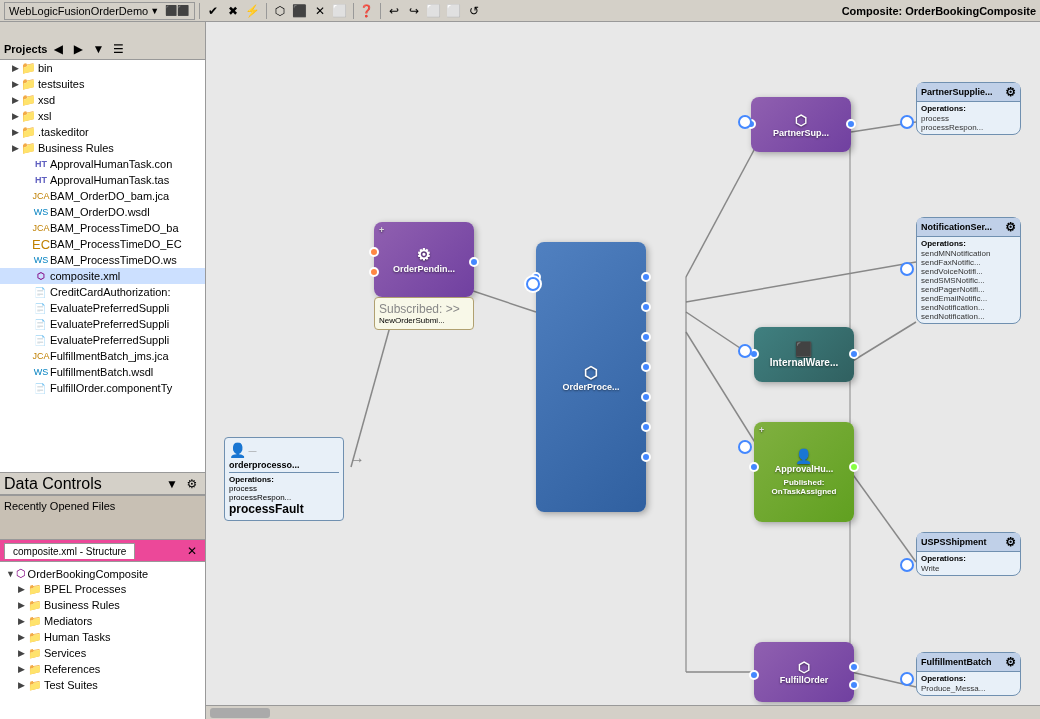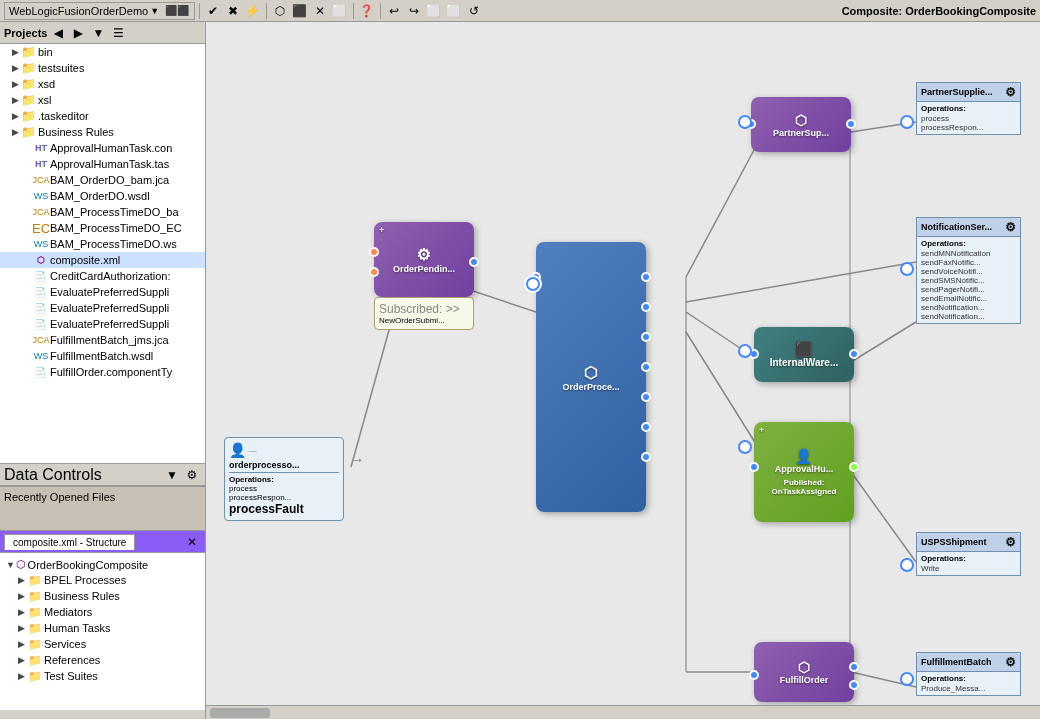--- a/index.html
+++ b/index.html
@@ -23,21 +23,21 @@
 
     
     #main { display: flex; height: calc(719px - 22px); }
 
     
     #left-panel { width: 206px; background: #d4d0c8; border-right: 1px solid #999; display: flex; flex-direction: column; }
 
     
     #projects-header {
       display: flex; align-items: center; background: #d4d0c8; border-bottom: 1px solid #999;
-      height: 22px; padding: 0 4px; gap: 2px;
+      height: 22px; padding: 0 4px; gap: 2px; margin-top: 16px;
     }
 
     #projects-tree { flex: 1; overflow-y: auto; background: #fff; border-bottom: 1px solid #999; font-size: 11px; }
     .tree-item { display: flex; align-items: center; padding: 1px 2px; cursor: pointer; white-space: nowrap; overflow: hidden; }
     .tree-indent-1 { padding-left: 12px; }
     .tree-indent-2 { padding-left: 24px; }
     .tree-icon { width: 14px; height: 14px; display: inline-flex; align-items: center; justify-content: center; margin-right: 2px; flex-shrink: 0; }
 
     
     .icon-folder { color: #f0c040; font-size: 12px; }
@@ -56,21 +56,21 @@
     #data-controls-label { flex: 1; font-size: 16px; }
 
     
     #recently-opened { background: #c8c0b4; border-top: 1px solid #999; padding: 4px; font-size: 11px; min-height: 44px; }
 
     
     #structure-panel {
       background: #d4d0c8; border-top: 1px solid #999; height: 180px; display: flex; flex-direction: column;
     }
     #structure-header {
-      display: flex; align-items: center; background: #8b5cf6; border-bottom: 1px solid #999;
+      display: flex; align-items: center; background: #ec4899; border-bottom: 1px solid #999;
       height: 22px; padding: 0 4px; gap: 2px;
     }
     #structure-tab { background: #fff; border: 1px solid #999; border-bottom: none; padding: 2px 8px; font-size: 11px; }
     #structure-content { flex: 1; background: #fff; overflow: auto; padding: 4px; }
 
     .struct-item { display: flex; align-items: center; padding: 1px 2px; cursor: pointer; }
     .struct-indent-1 { padding-left: 14px; }
 
     
     #canvas { flex: 1; background: #e8e8e8; position: relative; overflow: hidden; }
@@ -97,21 +97,21 @@
     }
     .detail-box-title { font-weight: bold; border-bottom: 1px solid #7090b0; margin-bottom: 2px; padding-bottom: 2px; font-size: 9px; }
 
     .subscribed-box {
       position: absolute; background: #f8f8e8; border: 1px solid #b0a070; border-radius: 4px;
       font-size: 9px; padding: 4px;
     }
 
     
     .info-card {
-      position: absolute; background: #e8f0f8; border: 1px solid #7090b0; border-radius: 0;
+      position: absolute; background: #e8f0f8; border: 1px solid #7090b0; border-radius: 8px;
       font-size: 9px; min-width: 90px;
     }
     .info-card-header {
       background: #c0d0e8; padding: 2px 4px; font-weight: bold; font-size: 9px;
       border-bottom: 1px solid #7090b0; border-radius: 4px 4px 0 0; display: flex; align-items: center; justify-content: space-between;
     }
     .info-card-body { padding: 2px 4px; }
     .info-card-ops { font-weight: bold; font-size: 8px; margin-bottom: 1px; }
     .info-card-item { font-size: 8px; color: #333; }
   </style>

